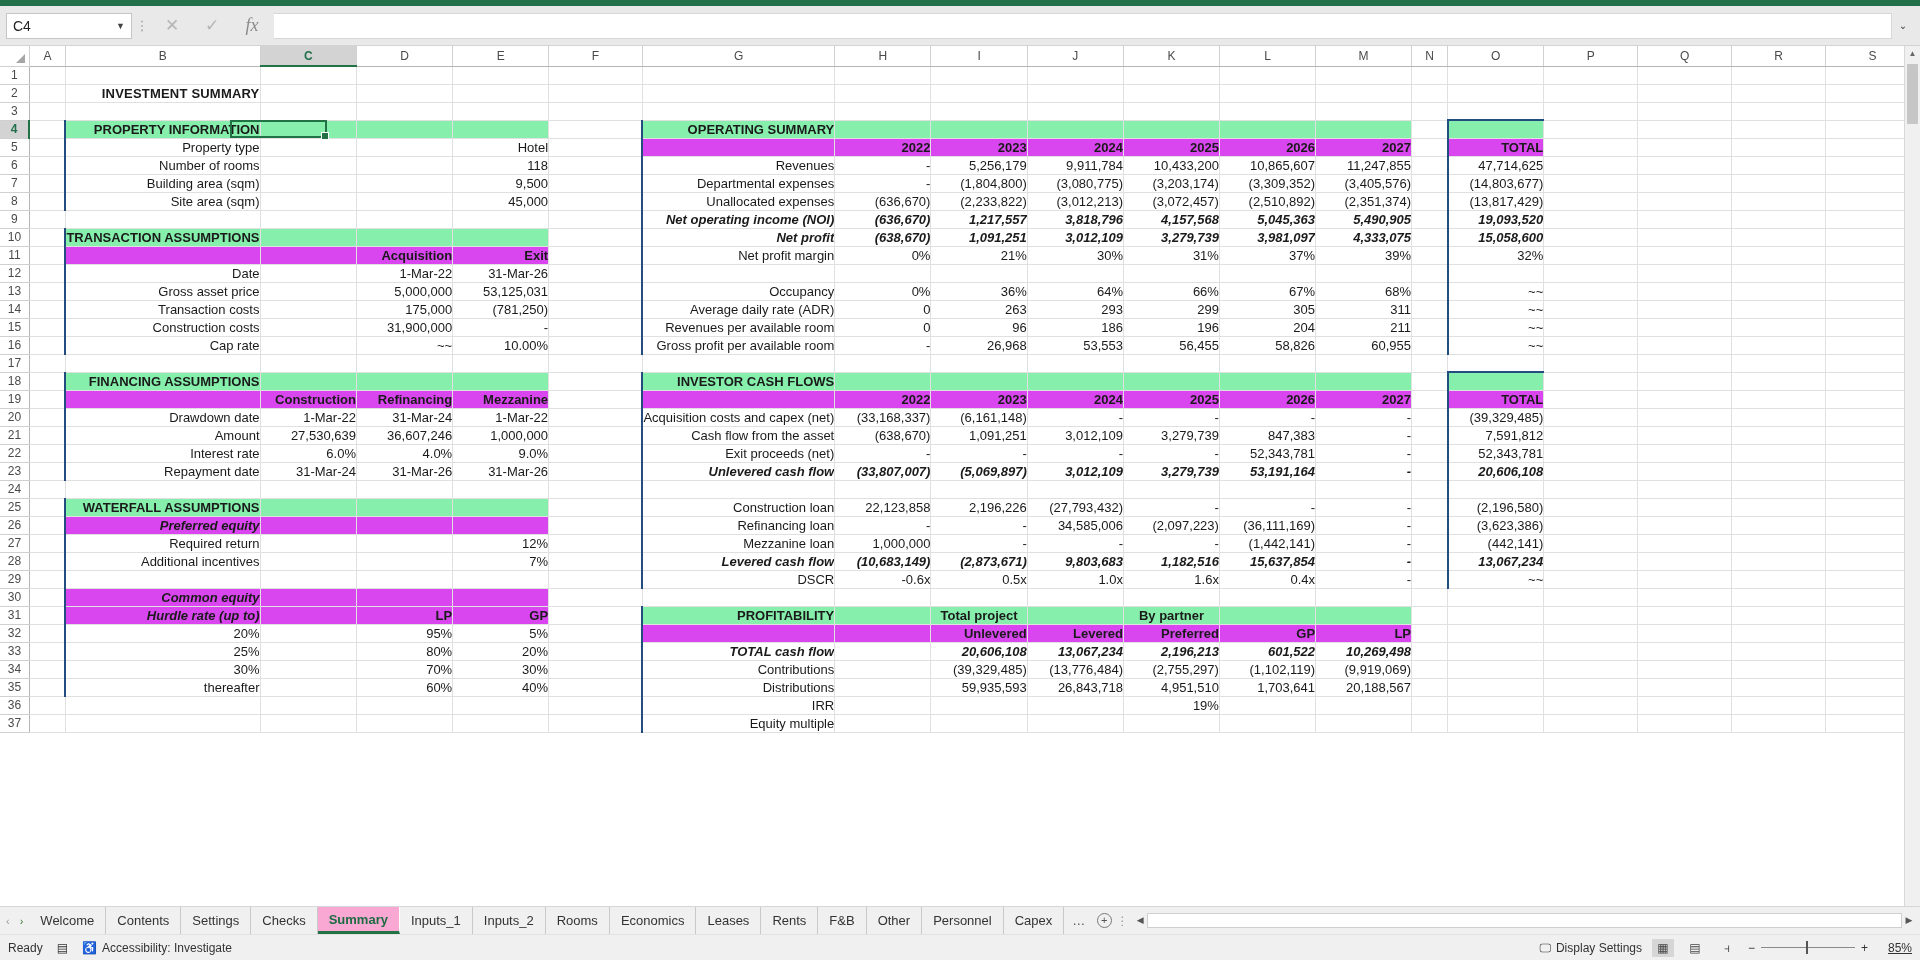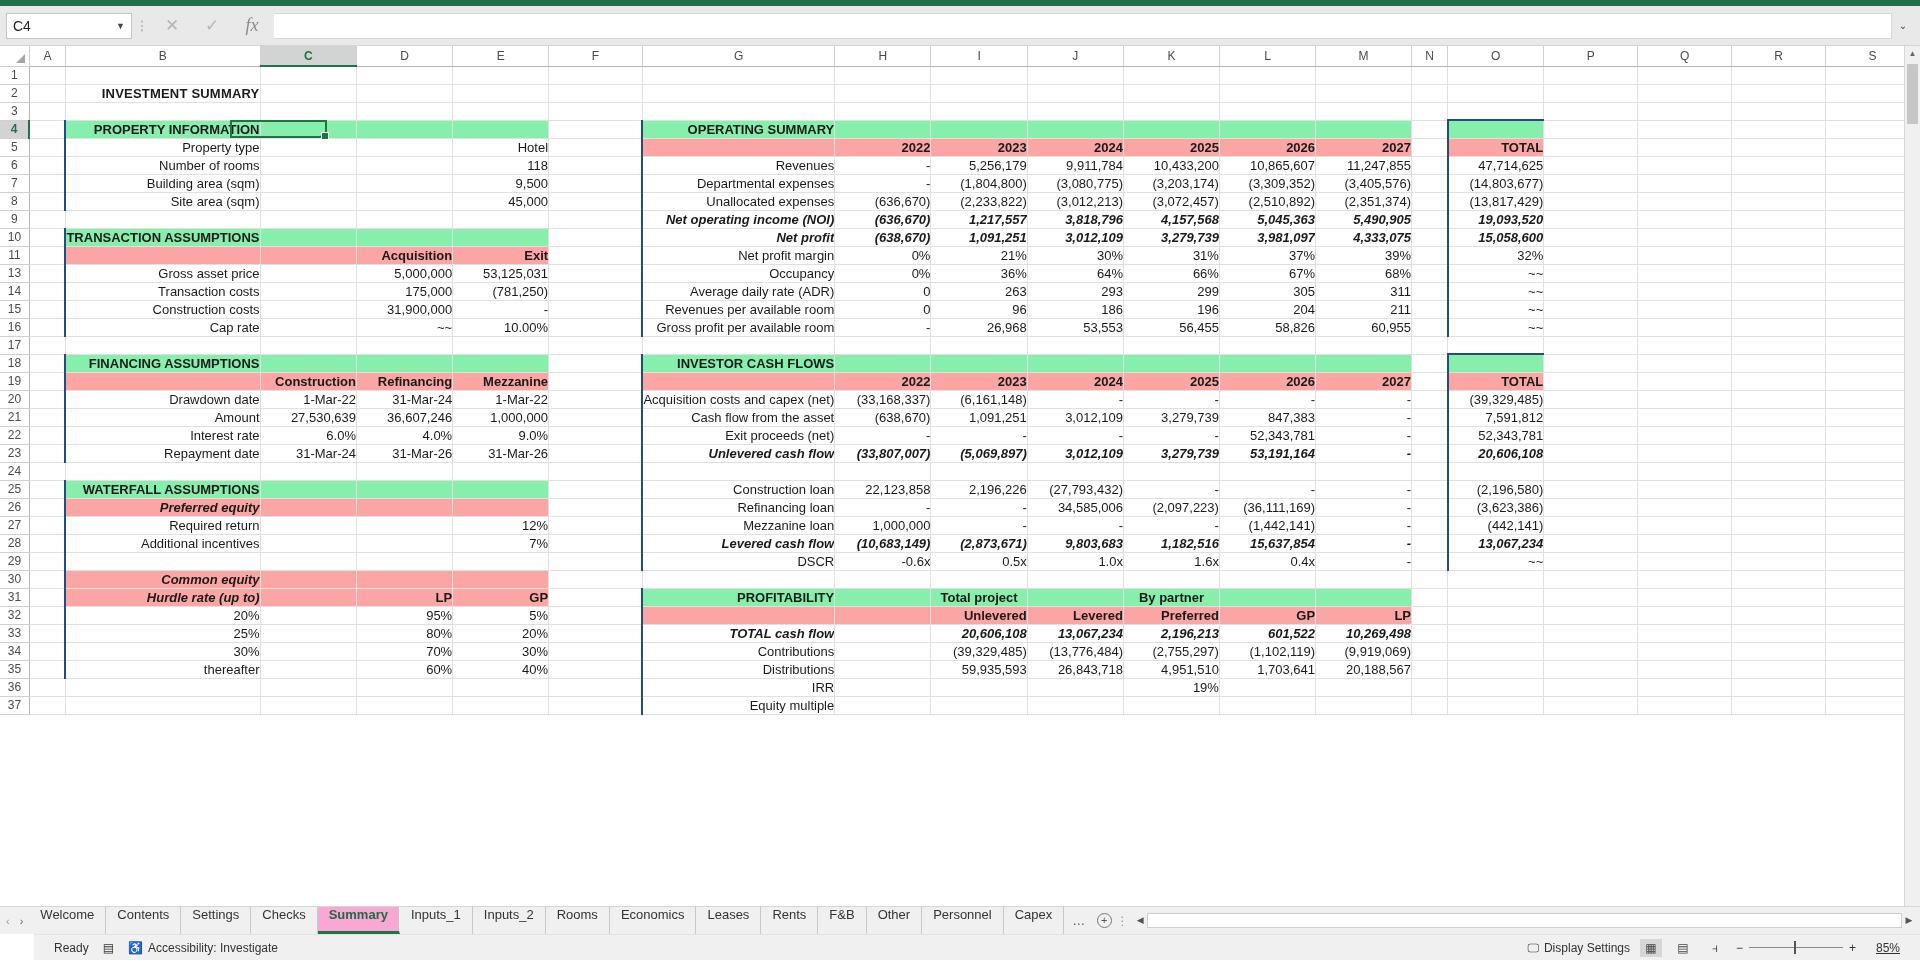--- a/index.html
+++ b/index.html
@@ -64,21 +64,21 @@
     height:18px; border-right:1px solid #e0e0e0; border-bottom:1px solid #e0e0e0;
     font-size: 13px; color:#1a1a1a; white-space:nowrap; overflow:hidden;
     padding: 0 4px; vertical-align: middle;
   }
   .r { text-align: right; }
   .c { text-align: center; }
   .l { text-align: right; }
   .b { font-weight: bold; font-style: italic; }
   .ind1 { padding-left: 14px; }
   .hdr-blue { background:#86efac; color:#ffffff; font-weight:bold; font-size:13px; }
-  .hdr-gray { background:#fca5a5; color:#1a1a1a; font-weight:bold; }
+  .hdr-gray { background:#d946ef; color:#1a1a1a; font-weight:bold; }
   .bdr-l { border-left: 2px solid #234c7f; }
   .bdr-r { border-right: 2px solid #234c7f; }
   .bdr-t { border-top: 2px solid #234c7f; }
   .bdr-b { border-bottom: 2px solid #234c7f; }
   .title-cell { font-size: 16px; font-weight: bold; letter-spacing: .2px; }
 
   
   .active-cell { position:absolute; border: 2px solid #217346; background: transparent; pointer-events:none; }
   .active-cell:after{ content:""; position:absolute; right:-4px; bottom:-4px; width:6px;height:6px;
     background:#217346; border:1px solid #fff; }
@@ -89,40 +89,40 @@
   .vscroll .thumb { position:absolute; top:18px; left:2px; right:2px; height:60px; background:#c6c6c6; border-radius:1px;}
 
   
   .tabbar {
     height: 28px; background:#f0f0f0; display:flex; align-items:stretch; border-top:1px solid #d6d6d6;
   }
   .navbtns { display:flex; align-items:center; padding: 0 6px; gap: 10px; color:#9a9a9a; font-size:11px; }
   .navbtns .on { color:#3a7a3a; }
   .tabs { display:flex; align-items:stretch; }
   .tab {
-    padding: 0 11px; display:flex; align-items:flex-start; font-size:13px; color:#333;
+    padding: 0 11px; display:flex; align-items:center; font-size:13px; color:#333;
     border-right:1px solid #c9c9c9; background: #f0f0f0;
   }
   .tab.active { background:#f9a8d4; color:#1c6b41; font-weight:bold; border-bottom:3px solid #217346;
                 border-right:1px solid #ffffff; }
   .tab-more { padding:0 8px; display:flex; align-items:center; color:#555; font-size:13px;}
   .tab-add {
     width:22px; display:flex; align-items:center; justify-content:center; color:#555;
   }
   .tab-add .circle { width:15px;height:15px;border:1px solid #7a7a7a;border-radius:50%;
      display:flex;align-items:center;justify-content:center;font-size:11px;line-height:1;}
   .tabbar-dots { width:14px; display:flex; align-items:center; justify-content:center; color:#999; }
   .hscroll { flex:1; display:flex; align-items:center; padding: 2px 4px 3px 4px; }
   .hscroll .track { flex:1; height:15px; background:#ffffff; border:1px solid #cfcfcf; position:relative;}
   .hscroll .arrow { width:14px; text-align:center; font-size:9px; color:#555; }
 
   
   .statusbar {
     height:26px; background:#f0f0f0; display:flex; align-items:center; font-size:12px;
-    color:#333; padding: 0 20px; border-top:1px solid #e2e2e2;margin-left:34px;
+    color:#333; padding: 0 8px; border-top:1px solid #e2e2e2;
   }
   .sb-left { display:flex; align-items:center; gap:14px; }
   .sb-right { margin-left:auto; display:flex; align-items:center; gap:10px; }
   .sb-item { display:flex; align-items:center; gap:5px; }
   .view-btn { width:22px;height:18px; display:flex;align-items:center;justify-content:center; color:#444; }
   .view-btn.active { background:#d6d6d6; }
   .zoom-slider { display:flex; align-items:center; gap:6px; width:120px; }
   .zoom-track { flex:1; height:1px; background:#8a8a8a; position:relative; }
   .zoom-handle { position:absolute; left:48%; top:-6px; width:2px; height:13px; background:#555; }
   .zoom-pct { width:34px; text-align:right;text-decoration:underline; }
@@ -426,20 +426,42 @@
           <td class="cell "></td>
           <td class="cell l bdr-l ind1 ">Net profit margin</td>
           <td class="cell r ">0%</td>
           <td class="cell r ">21%</td>
           <td class="cell r ">30%</td>
           <td class="cell r ">31%</td>
           <td class="cell r ">37%</td>
           <td class="cell r bdr-r ">39%</td>
           <td class="cell "></td>
           <td class="cell r bdr-l bdr-r">32%</td>
+          <td class="cell "></td>
+          <td class="cell "></td>
+          <td class="cell "></td>
+          <td class="cell "></td>
+        </tr>
+        <tr>
+          <td class="rowhead">12</td>
+          <td class="cell "></td>
+          <td class="cell l bdr-l">Date</td>
+          <td class="cell "></td>
+          <td class="cell r">1-Mar-22</td>
+          <td class="cell r bdr-r">31-Mar-26</td>
+          <td class="cell "></td>
+          <td class="cell l bdr-l"></td>
+          <td class="cell r"></td>
+          <td class="cell r"></td>
+          <td class="cell r"></td>
+          <td class="cell r"></td>
+          <td class="cell r"></td>
+          <td class="cell r bdr-r"></td>
+          <td class="cell "></td>
+          <td class="cell r bdr-l bdr-r"></td>
           <td class="cell "></td>
           <td class="cell "></td>
           <td class="cell "></td>
           <td class="cell "></td>
         </tr>
         <tr>
           <td class="rowhead">13</td>
           <td class="cell "></td>
           <td class="cell l bdr-l">Gross asset price</td>
           <td class="cell "></td>

